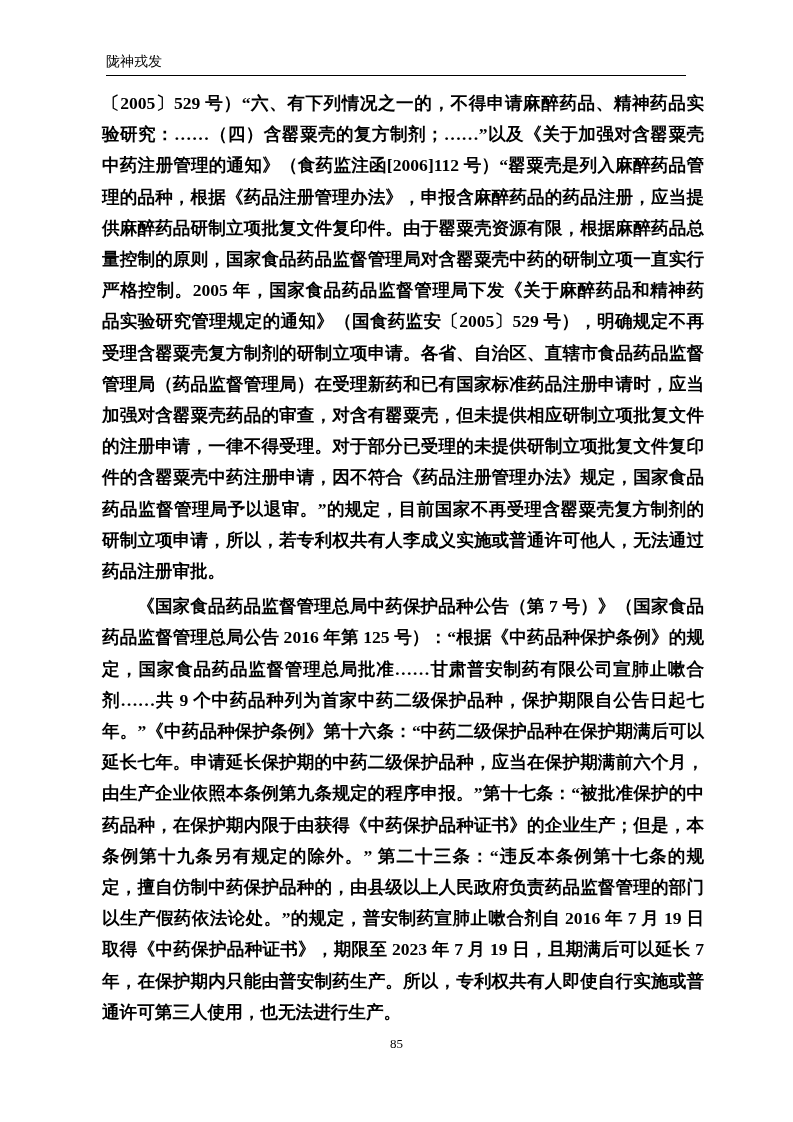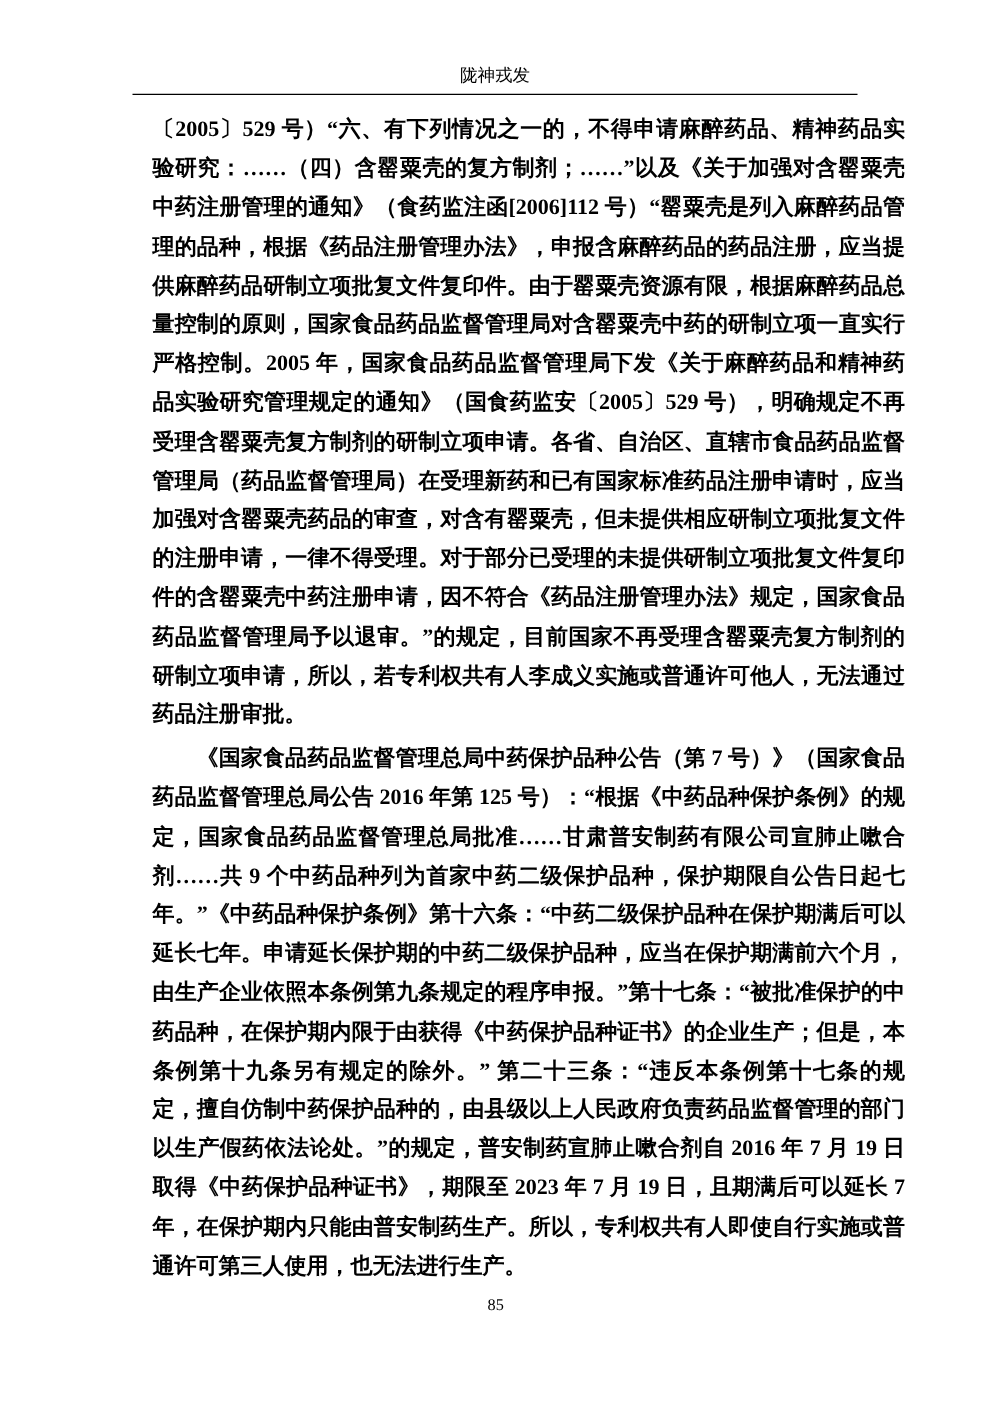--- a/index.html
+++ b/index.html
@@ -16,34 +16,34 @@
     font-family: "Liberation Serif", serif;
     overflow: hidden;
     margin: 0 auto;
   }
   .header {
     position: absolute;
     top: 53px;
     left: 106px;
     width: 580px;
     display: flex;
-    justify-content: center;
+    justify-content: flex-start;
     align-items: flex-end;
     font-size: 14px;
     line-height: 17px;
     padding-bottom: 5px;
     border-bottom: 1.5px solid #000000;
   }
   .header span {
     white-space: nowrap;
   }
   .content {
     position: absolute;
     top: 88px;
-    left: 122px;
+    left: 102px;
     width: 602px;
   }
   .para {
     margin: 0;
     font-size: 17.6px;
     line-height: 31.2px;
     font-weight: 700;
     text-align: justify;
     text-justify: inter-ideograph;
     letter-spacing: 0;

